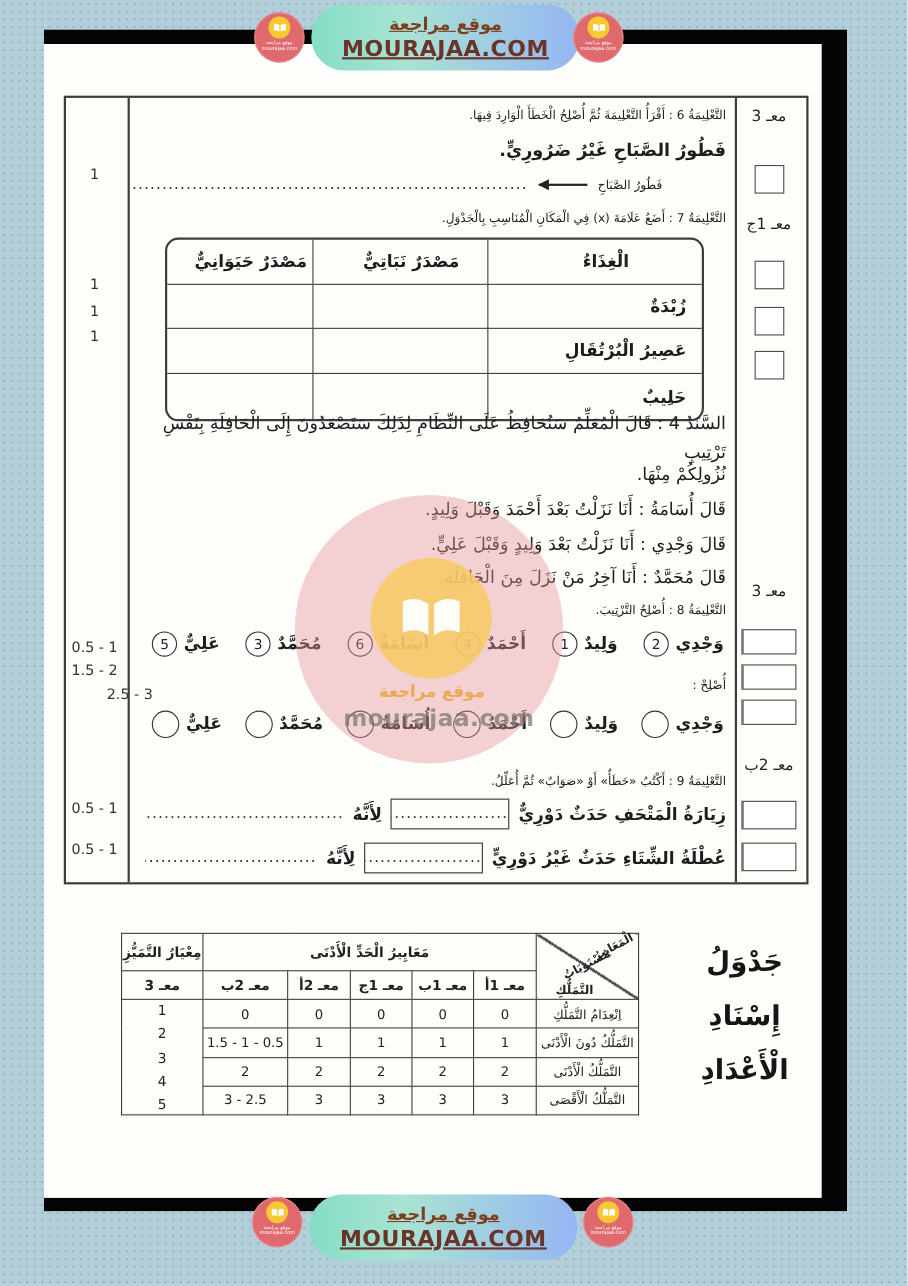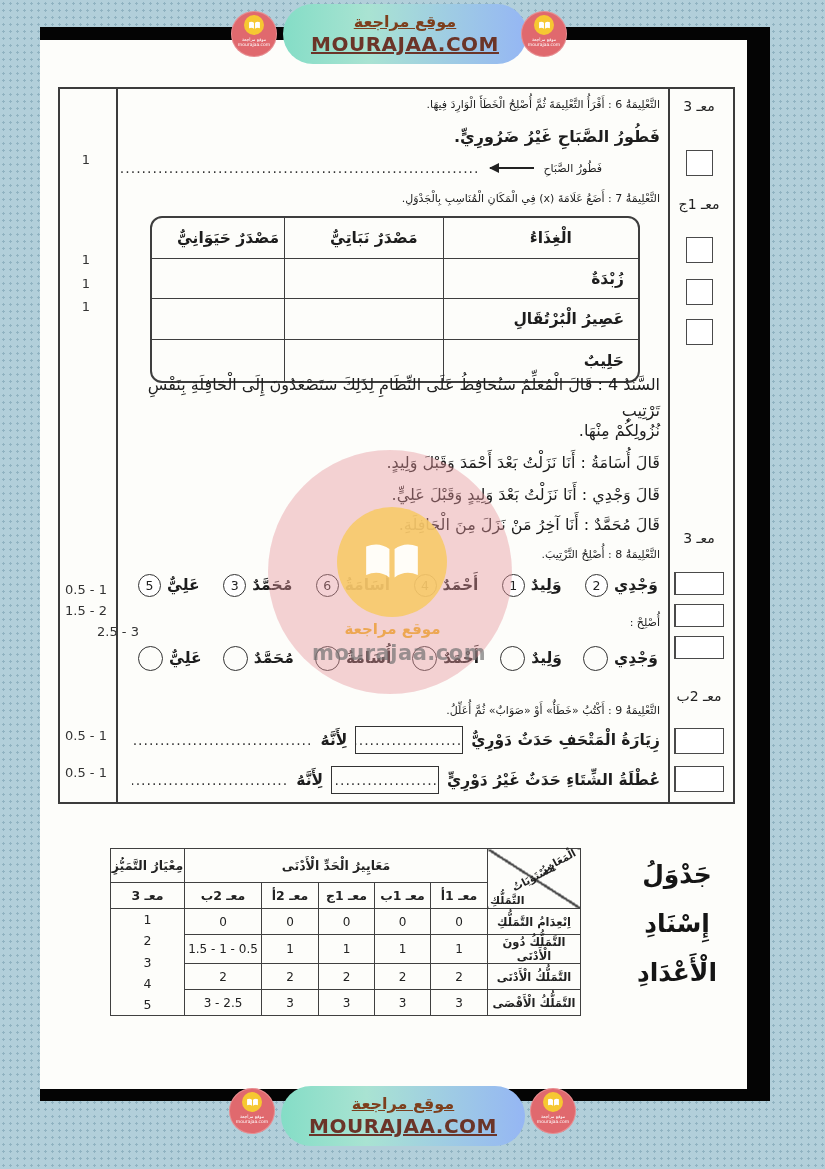--- a/index.html
+++ b/index.html
@@ -73,26 +73,26 @@
   
   .jrow{left:132px;width:528px;display:flex;direction:rtl;align-items:center;z-index:4;gap:8px;}
   .jrow .st{font-size:15.5px;font-weight:bold;white-space:nowrap;}
   .dotbox{width:106px;height:26px;border:1.4px solid #333;display:flex;align-items:center;justify-content:center;flex:none;}
 
   
   .gwrap{left:110px;top:848px;z-index:4;}
   .gtable{border-collapse:collapse;table-layout:fixed;direction:ltr;}
   .gtable td{border:1.2px solid #404040;text-align:center;font-size:12px;color:#222;padding:0;}
   .gtable .hdr{font-weight:bold;font-size:12.5px;}
-  .gtable .lvl{font-size:11.5px;font-weight:bold;direction:rtl;}
+  .gtable .lvl{font-size:11.5px;font-weight:normal;direction:rtl;}
   .diag{position:relative;
     background:linear-gradient(to top right,transparent 48.8%,#4a4a4a 48.8%,#4a4a4a 51.2%,transparent 51.2%);}
   .diag .d1{position:absolute;right:3px;top:6px;transform:rotate(-28deg);font-size:10.5px;font-weight:bold;}
   .diag .d2{position:absolute;left:22px;top:22px;transform:rotate(-28deg);font-size:10.5px;font-weight:bold;}
-  .diag .d3{position:absolute;left:2px;bottom:1px;font-size:11px;font-weight:bold;}
+  .diag .d3{position:absolute;left:17px;bottom:1px;font-size:11px;font-weight:bold;}
   .exc{display:flex;flex-direction:column;justify-content:space-between;height:100px;padding:2px 0;font-size:12.5px;}
   .smallv{font-size:9.5px;}
 
   .gtitle{left:612px;top:850px;width:130px;text-align:center;z-index:4;}
   .gtitle div{font-size:25px;font-weight:bold;line-height:49px;color:#151515;}
 
   
   .wm{z-index:10;pointer-events:none;}
   .wm-pink{left:268px;top:450px;width:244px;height:244px;border-radius:50%;background:rgba(228,148,155,.42);}
   .wm-yellow{left:337px;top:507px;width:110px;height:110px;border-radius:50%;background:rgba(247,202,103,.88);

